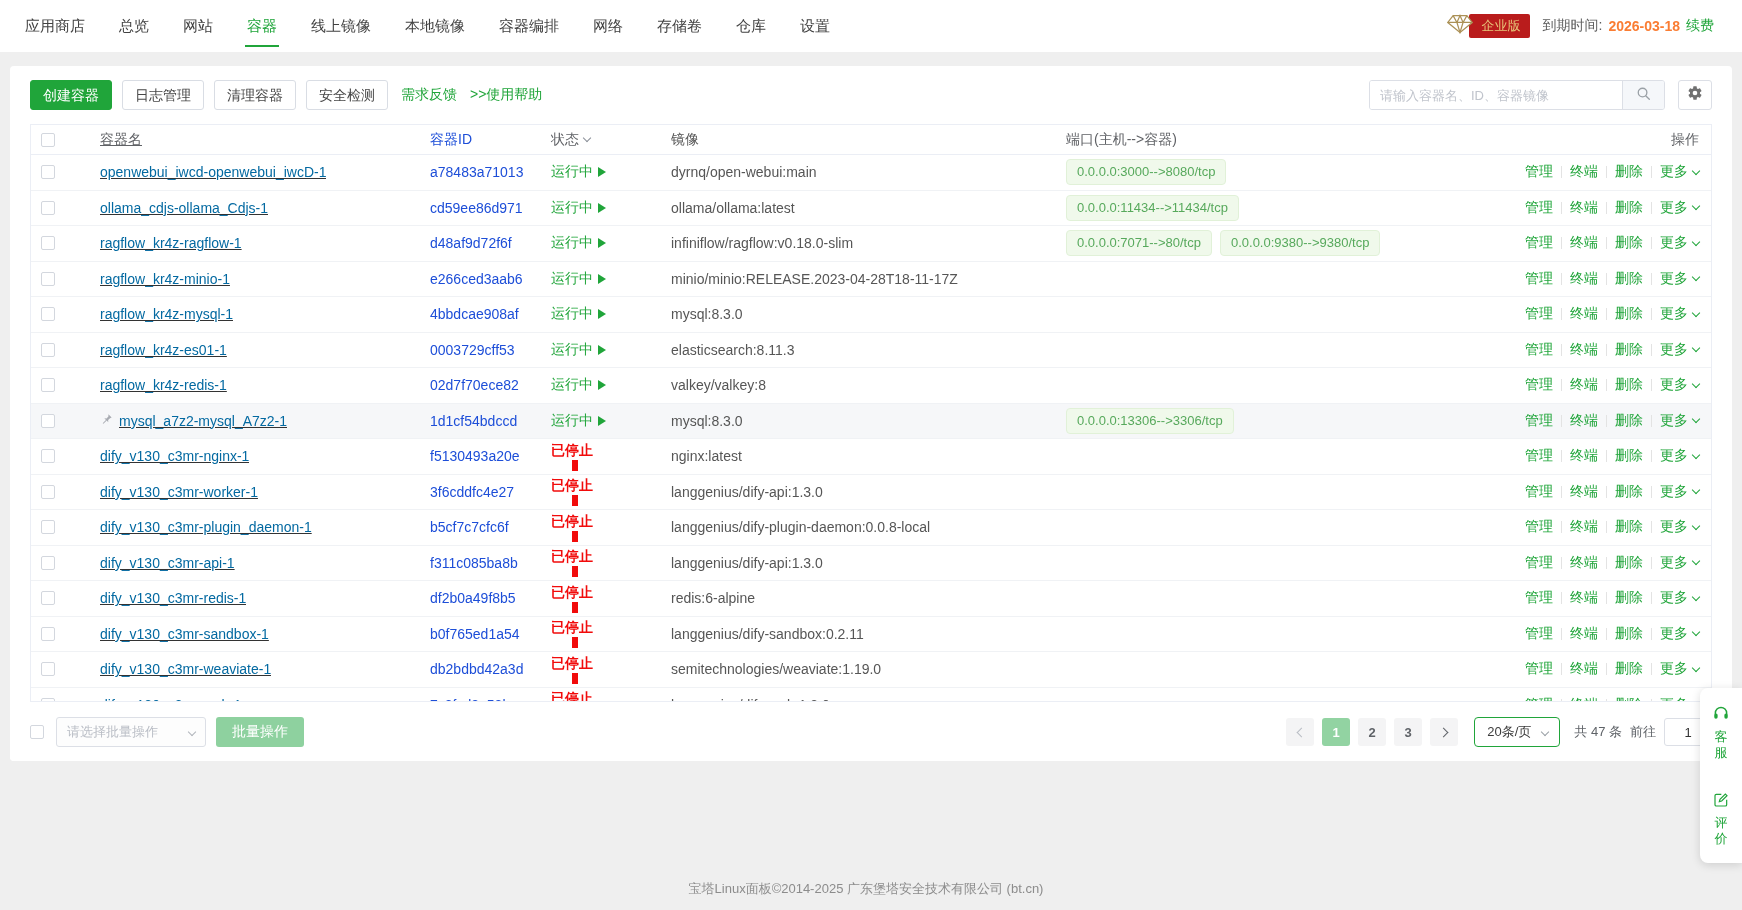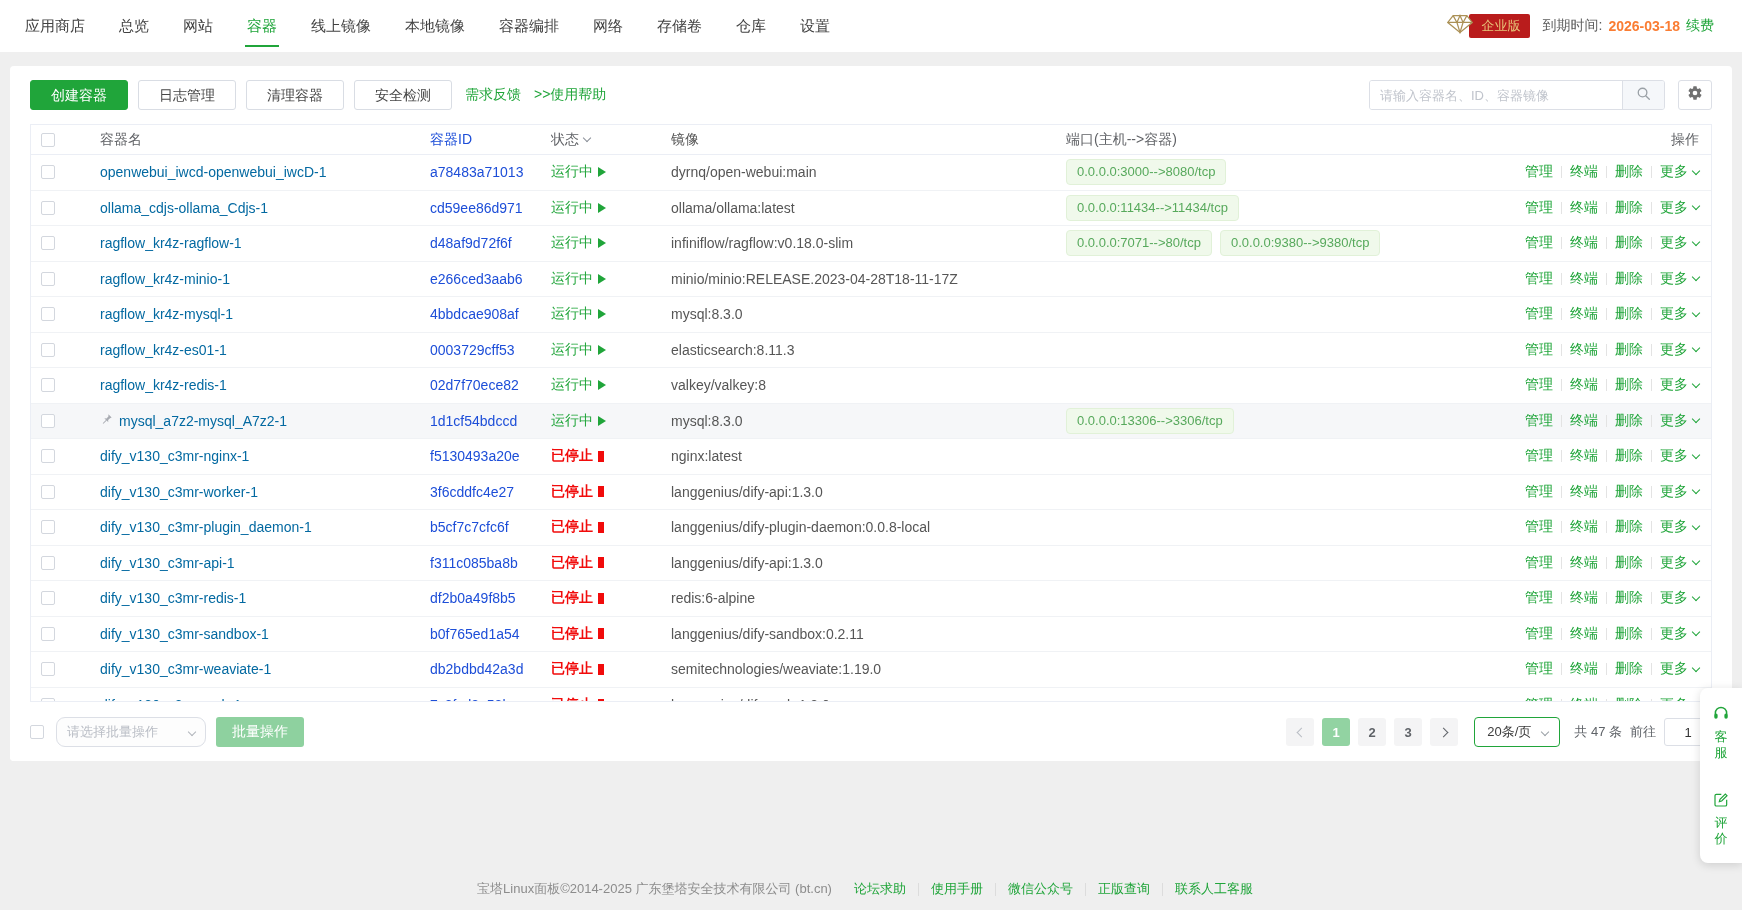--- a/index.html
+++ b/index.html
@@ -17,61 +17,61 @@
   .nav-right { margin-left:auto; display:flex; align-items:center; }
   .diamond-ico { margin-right:-4px; position:relative; z-index:1; }
   .license-badge { background:#b91c1c; color:#e7c579; font-size:13px; padding:3px 10px 3px 12px; border-radius:2px; }
   .expire-label { color:#5d5d5d; font-size:14px; margin-left:12px; }
   .expire-date { color:#fa7d33; font-weight:bold; font-size:14px; margin-left:6px; }
   .renew-link { color:#20a53a; font-size:14px; margin-left:6px; }
 
   
   .panel { position:relative; margin:14px 10px 0; height:695px; background:#fff; border-radius:4px; }
   .toolbar { display:flex; align-items:center; padding:14px 20px; }
-  .btn { height:30px; line-height:28px; padding:0 20px; border-radius:3px; font-size:14px; white-space:nowrap; }
+  .btn { height:30px; line-height:28px; padding:0 12px; border-radius:3px; font-size:14px; white-space:nowrap; }
   .btn-primary { background:#20a53a; border:1px solid #20a53a; color:#fff; }
   .btn-plain { background:#fff; border:1px solid #d9dde4; color:#474747; margin-left:10px; }
   .tb-link { color:#20a53a; font-size:14px; margin-left:13px; white-space:nowrap; }
   .search-area { margin-left:auto; display:flex; align-items:center; }
   .search-box { display:flex; width:296px; height:30px; border:1px solid #dcdfe6; border-radius:3px; overflow:hidden; background:#fff; }
   .search-input { flex:1; border:none; outline:none; padding:0 10px; font-size:13px; color:#333; font-family:inherit; }
   .search-input::placeholder { color:#c0c4cc; }
   .search-btn { width:42px; background:#f5f7fa; border-left:1px solid #dcdfe6; display:flex; align-items:center; justify-content:center; }
   .gear-btn { width:34px; height:30px; margin-left:13px; border:1px solid #dcdfe6; border-radius:3px; background:#fff; display:flex; align-items:center; justify-content:center; }
 
   
   .tablewrap { margin:0 20px; border:1px solid #ebeef5; }
   .thead { display:flex; align-items:center; height:30px; border-bottom:1px solid #ebeef5; color:#606266; font-size:14px; background:#fff; }
   .tbody { height:546px; overflow:hidden; }
   .tr { display:flex; align-items:center; height:35.5px; border-bottom:1px solid #f0f2f5; font-size:14px; background:#fff; }
   .tr.pinned { background:#f6f7f9; }
   .c-check { width:48px; padding-left:10px; display:flex; align-items:center; }
-  .c-name { width:330px; padding-left:21px; display:flex; align-items:center; gap:6px; overflow:hidden; white-space:nowrap; }
+  .c-name { width:330px; padding-left:21px; display:flex; align-items:center; gap:6px; overflow:hidden; white-space:nowrap;text-decoration:underline; }
   .c-id { width:120px; padding-left:21px; color:#1d4ed8; }
   .c-status { width:119px; padding-left:22px; display:flex; align-items:center; }
   .c-image { width:380px; padding-left:23px; color:#565656; white-space:nowrap; overflow:hidden; }
   .c-ports { flex:1; padding-left:38px; display:flex; align-items:center; gap:8px; overflow:hidden; }
   .c-actions { width:230px; padding-right:12px; display:flex; align-items:center; justify-content:flex-end; white-space:nowrap; }
   .cb { width:14px; height:14px; border:1px solid #d3d7de; border-radius:2px; background:#fff; flex:0 0 auto; }
   .name-link { color:#0369a1; text-decoration:none; overflow:hidden; text-overflow:ellipsis; }
   .status { display:flex; align-items:center; }
   .status .status-icon { display:inline-block; }
   .status-running { color:#20a53a; }
   .status-running .status-icon { width:0; height:0; border-left:8px solid #20a53a; border-top:5px solid transparent; border-bottom:5px solid transparent; margin-left:5px; }
-  .status-stopped { color:#f10b0b; font-weight:bold; }
+  .status-stopped { color:#f10b0b; font-weight:bold;flex-direction:column; }
   .status-stopped .status-icon { width:4px; height:11px; border-left:3px solid #f10b0b; border-right:3px solid #f10b0b; margin-left:5px; }
   .port-badge { background:#f0f9eb; border:1px solid #e1f1d8; color:#57a95c; font-size:13px; line-height:1.2; padding:4px 10px; border-radius:4px; white-space:nowrap; }
   .op { color:#20a53a; text-decoration:none; font-size:14px; display:inline-flex; align-items:center; }
   .sep { display:inline-block; width:1px; height:12px; background:#e3e3e3; margin:0 8px; }
   .chevron { display:inline-block; width:6px; height:6px; border-right:1.4px solid currentColor; border-bottom:1.4px solid currentColor; transform:rotate(45deg); margin-left:5px; margin-bottom:3px; }
   .thead .chevron { color:#8a8f98; }
 
   
   .bottombar { position:absolute; left:0; right:0; bottom:0; height:58px; background:#fff; border-radius:0 0 4px 4px; display:flex; align-items:center; padding:0 20px; }
-  .batch-select { width:150px; height:30px; margin-left:12px; border:1px solid #dcdfe6; border-radius:9px; background:#fdfdfd; display:flex; align-items:center; justify-content:space-between; padding:0 10px; color:#b9bdc5; font-size:13px; }
+  .batch-select { width:150px; height:30px; margin-left:12px; border:1px solid #dcdfe6; border-radius:3px; background:#fdfdfd; display:flex; align-items:center; justify-content:space-between; padding:0 10px; color:#b9bdc5; font-size:13px; }
   .batch-select .chevron { color:#b0b4bb; margin-bottom:1px; }
   .batch-btn { height:30px; margin-left:10px; padding:0 16px; background:#8ed19f; color:#fff; border:none; border-radius:3px; font-size:14px; }
   .pager { margin-left:auto; display:flex; align-items:center; }
   .pg-box { min-width:28px; height:28px; padding:0 5px; margin-left:8px; border-radius:3px; background:#f4f4f5; color:#5f6368; font-size:13px; font-weight:bold; display:flex; align-items:center; justify-content:center; }
   .pg-box.active { background:#92d3a2; color:#fff; }
   .arrow { width:7px; height:7px; border-left:1.6px solid #b9bdc4; border-bottom:1.6px solid #b9bdc4; }
   .arrow.left { transform:rotate(45deg); margin-right:-2px; }
   .arrow.right { transform:rotate(-135deg); margin-left:-2px; border-color:#5f6368; }
   .size-select { height:30px; margin-left:16px; border:1px solid #20a53a; border-radius:4px; display:flex; align-items:center; padding:0 28px 0 12px; color:#3c3c3c; font-size:13px; position:relative; background:#fff; }
   .size-select .chevron { position:absolute; right:11px; color:#9aa0a6; margin-bottom:0; }
@@ -653,31 +653,20 @@
         </div>
         <span class="total-text" data-interactable="false">共 47 条</span>
         <span class="goto-label" data-interactable="false">前往</span>
         <input class="goto-input" data-interactable="true" value="1" style="">
       </div>
     </div>
   </main>
 
   <footer class="footer" data-interactable="false">
     <span class="copy" data-interactable="false">宝塔Linux面板©2014-2025 广东堡塔安全技术有限公司 (bt.cn)</span>
-    <span data-interactable="false" style="display:flex;align-items:center;">
-        <a class="flink" data-interactable="true">论坛求助</a>
-        <span class="fsep" data-interactable="false"></span>
-        <a class="flink" data-interactable="true">使用手册</a>
-        <span class="fsep" data-interactable="false"></span>
-        <a class="flink" data-interactable="true">微信公众号</a>
-        <span class="fsep" data-interactable="false"></span>
-        <a class="flink" data-interactable="true">正版查询</a>
-        <span class="fsep" data-interactable="false"></span>
-        <a class="flink" data-interactable="true">联系人工客服</a>
-      </span>
   </footer>
 
   <aside class="floatwidget" data-interactable="false">
     <div class="fw-item" data-interactable="true">
       <span data-interactable="false"><svg width="18" height="18" viewBox="0 0 24 24">
             <path d="M4.5 14v-2a7.5 7.5 0 0 1 15 0v2" fill="none" stroke="#20a53a" stroke-width="2"></path>
             <rect x="3" y="12.5" width="4.5" height="7" rx="2.2" fill="#20a53a"></rect>
             <rect x="16.5" y="12.5" width="4.5" height="7" rx="2.2" fill="#20a53a"></rect>
           </svg></span>
       <span class="fw-label" data-interactable="false">客服</span>

